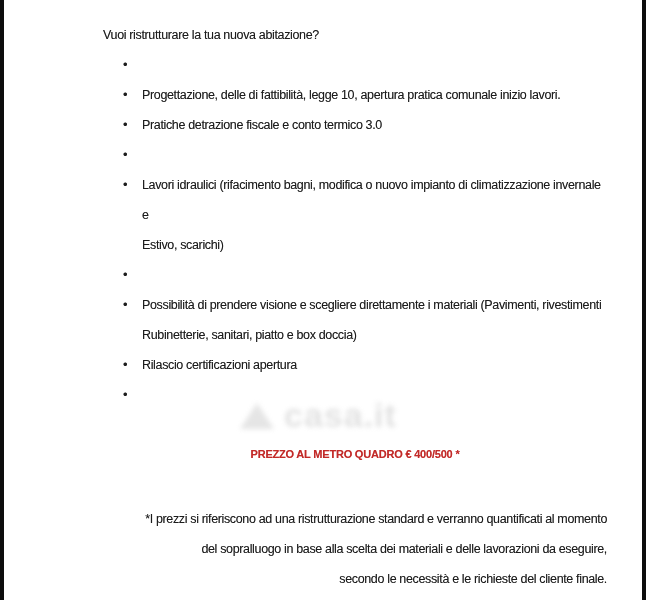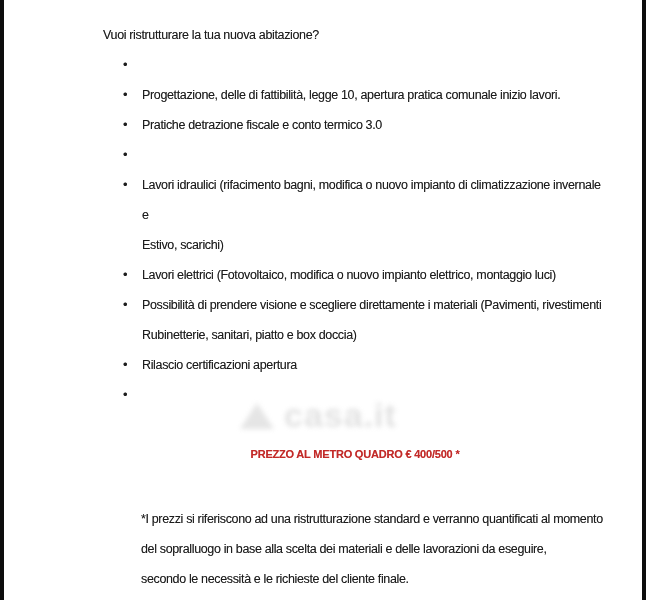--- a/index.html
+++ b/index.html
@@ -69,20 +69,21 @@
     font-weight: bold;
     font-size: 11px;
     letter-spacing: -0.2px;
     color: #c22a28;
     text-shadow: 0 0 0.6px rgba(194,42,40,0.55);
   }
   .footnote {
     margin-top: 35px;
     margin-left: 38px;
     white-space: pre-line;
+    text-align: right;
   }
   .watermark {
     position: absolute;
     left: 240px;
     top: 396px;
     display: flex;
     align-items: center;
     gap: 10px;
     color: #b9b9b9;
     opacity: 0.42;
@@ -138,21 +139,20 @@
   </li>
 
   <li class="bullet">
     <span class="dot">•</span>
     <span class="bullet-text">Lavori idraulici (rifacimento bagni, modifica o nuovo impianto di climatizzazione invernale e
 Estivo, scarichi)</span>
   </li>
 
   <li class="bullet">
     <span class="dot">•</span>
-    <span class="bullet-text">Lavori elettrici (Fotovoltaico, modifica o nuovo impianto elettrico, montaggio luci)</span>
   </li>
 
   <li class="bullet">
     <span class="dot">•</span>
     <span class="bullet-text">Possibilità di prendere visione e scegliere direttamente i materiali (Pavimenti, rivestimenti
 Rubinetterie, sanitari, piatto e box doccia)</span>
   </li>
 
   <li class="bullet">
     <span class="dot">•</span>

